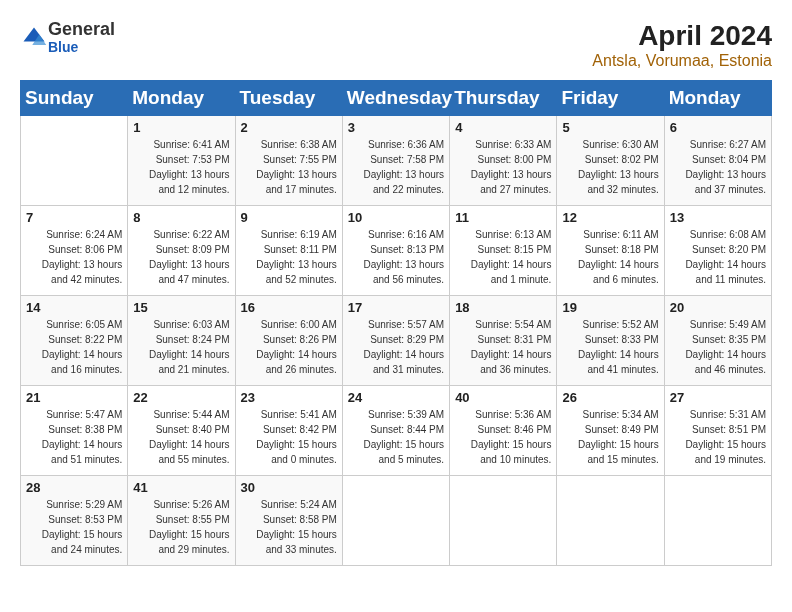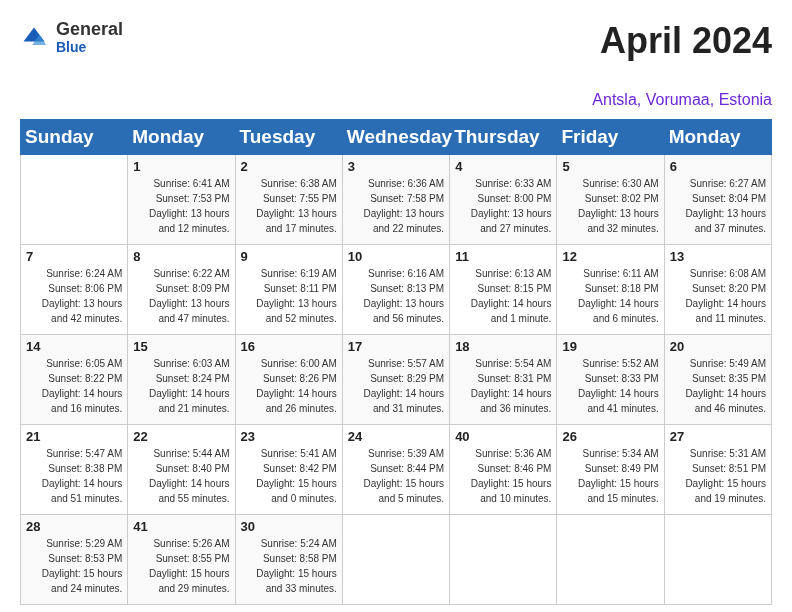--- a/index.html
+++ b/index.html
@@ -12,21 +12,21 @@
     }
     .header {
       display: flex;
       justify-content: space-between;
       align-items: flex-start;
       margin-bottom: 10px;
     }
     .logo {
       display: flex;
       align-items: center;
-      gap: 8px;
+      gap: 0;
     }
     .logo-text {
       display: flex;
       flex-direction: column;
       line-height: 1.1;
     }
     .logo-general {
       font-size: 18px;
       font-weight: bold;
       color: #333;
@@ -37,28 +37,27 @@
       color: #1a5cb8;
     }
     .logo-icon {
       width: 28px;
       height: 28px;
     }
     .title-block {
       text-align: right;
     }
     .month-title {
-      font-size: 36px;
+      font-size: 28px;
       font-weight: bold;
       color: #222;
     }
     .location {
       font-size: 16px;
-      color: #6d28d9;
-      margin-top: 29px;
+      color: #a16207;
     }
     table {
       width: 100%;
       border-collapse: collapse;
       table-layout: fixed;
     }
     thead tr th {
       background-color: #2a6db5;
       color: #fff;
       font-size: 19px;

